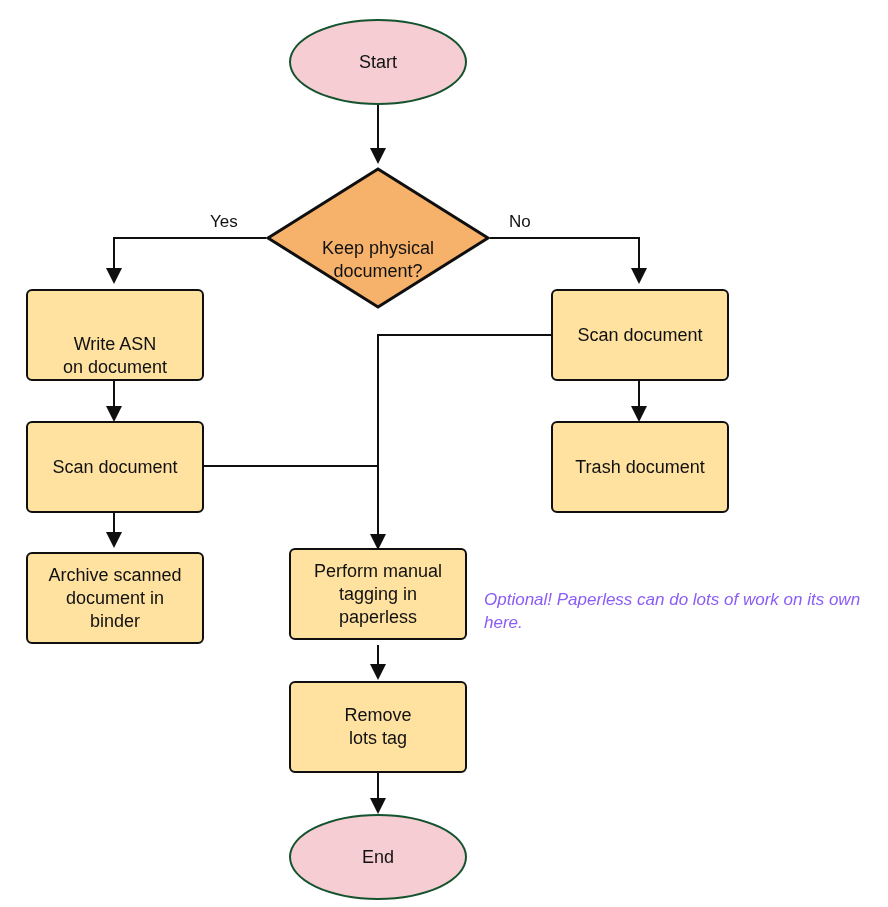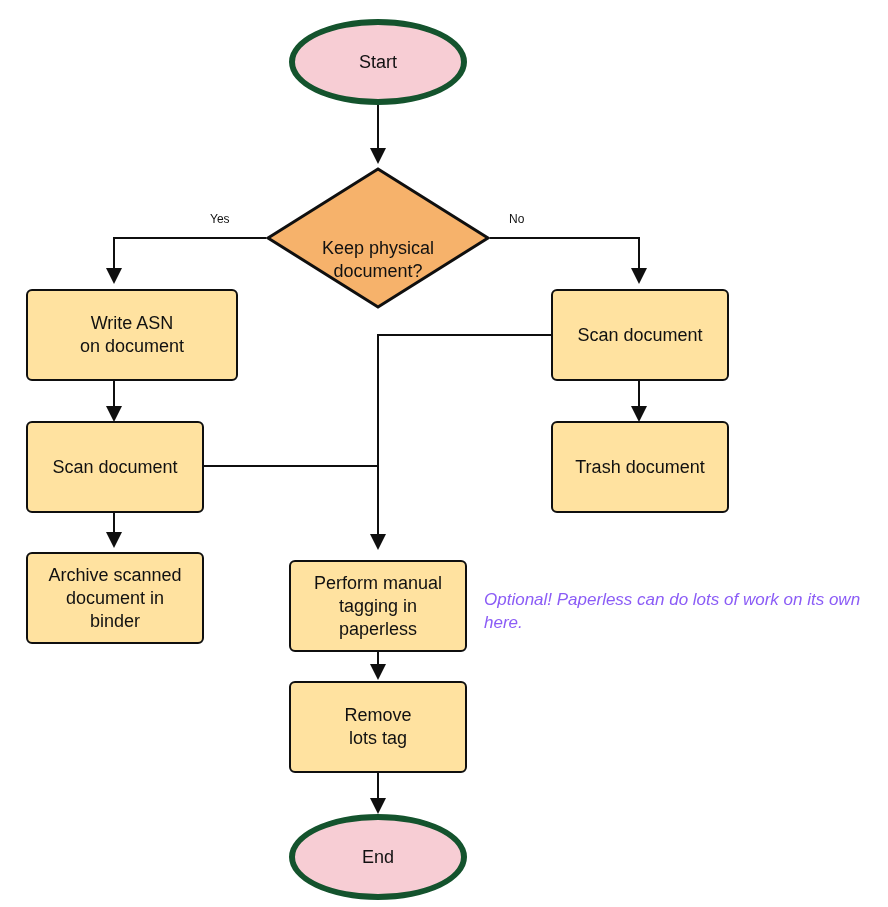--- a/index.html
+++ b/index.html
@@ -35,42 +35,42 @@
     line-height: 23px;
     white-space: pre-line;
   }
   .node.rect {
     background: #ffe2a0;
     border: 2px solid #0f0f0f;
     border-radius: 6px;
   }
   .node.terminal {
     background: #f7cdd4;
-    border: 6px solid #14532d;
+    border: 2px solid #14532d;
     border-radius: 50%;
   }
   .node.decision {
     background: transparent;
     border: none;
   }
   .diamond-shape {
     position: absolute;
     left: 0;
     top: 0;
     width: 100%;
     height: 100%;
   }
   .decision-label {
     position: relative;
     z-index: 2;
     margin-top: 44px;
   }
   .edge-label {
     position: absolute;
-    font-size: 12px;
+    font-size: 17px;
     color: #111111;
     background: transparent;
   }
   .note {
     position: absolute;
     font-style: italic;
     font-size: 17px;
     line-height: 23px;
     color: #8b5cf6;
     width: 400px;
@@ -117,21 +117,21 @@
     <svg class="diamond-shape" viewBox="0 0 224 142" preserveAspectRatio="none">
       <polygon points="112,2 222,71 112,140 2,71" fill="#f6b26b" stroke="#0f0f0f" stroke-width="3"></polygon>
     </svg>
     <span class="decision-label">Keep physical
 document?</span>
   </div>
 
   <div class="edge-label" style="left:210px; top:212px;">Yes</div>
   <div class="edge-label" style="left:509px; top:212px;">No</div>
 
-  <div class="node rect" style="left:26px; top:289px; width:212px; height:92px;">
+  <div class="node rect" style="left:26px; top:289px; width:178px; height:92px;align-items:flex-end;">
     <span>Write ASN
 on document</span>
   </div>
 
   <div class="node rect" style="left:26px; top:421px; width:178px; height:92px;">
     <span>Scan document</span>
   </div>
 
   <div class="node rect" style="left:26px; top:552px; width:178px; height:92px;">
     <span>Archive scanned
@@ -140,21 +140,21 @@
   </div>
 
   <div class="node rect" style="left:551px; top:289px; width:178px; height:92px;">
     <span>Scan document</span>
   </div>
 
   <div class="node rect" style="left:551px; top:421px; width:178px; height:92px;">
     <span>Trash document</span>
   </div>
 
-  <div class="node rect" style="left:289px; top:560px; width:178px; height:92px;">
+  <div class="node rect" style="left:289px; top:548px; width:178px; height:92px;">
     <span>Perform manual
 tagging in
 paperless</span>
   </div>
 
   <div class="node rect" style="left:289px; top:681px; width:178px; height:92px;">
     <span>Remove
 lots tag</span>
   </div>
 

